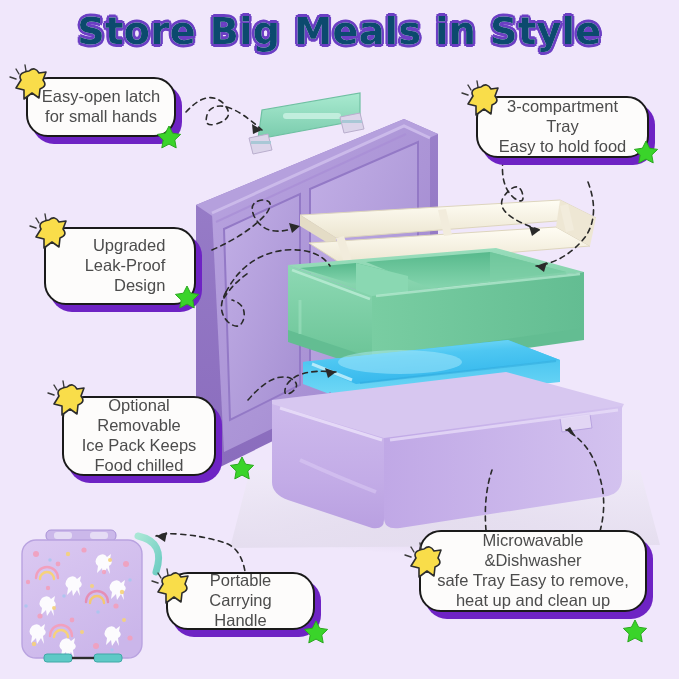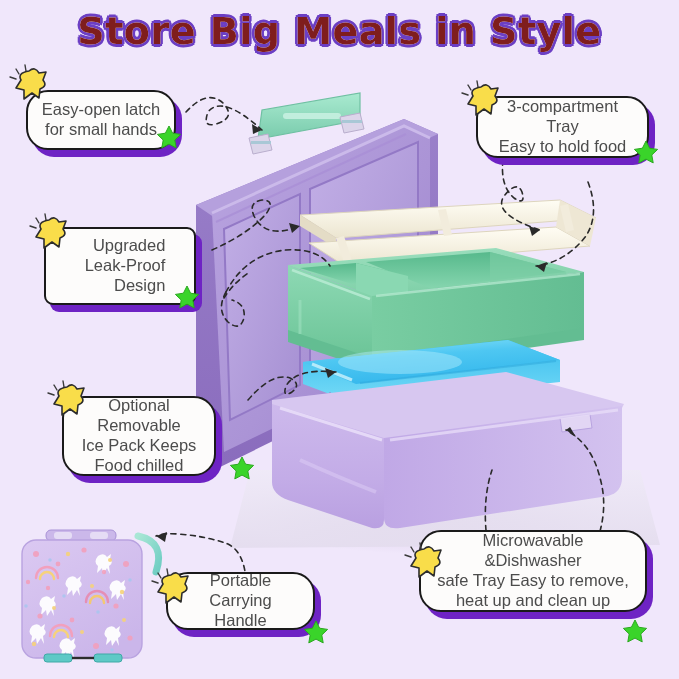--- a/index.html
+++ b/index.html
@@ -22,21 +22,21 @@
   .title {
     position: absolute;
     left: 0;
     top: 9px;
     width: 679px;
     text-align: center;
     font-family: "DejaVu Sans", sans-serif;
     font-size: 38px;
     font-weight: 700;
     letter-spacing: 0.5px;
-    color: #7f1d1d;
+    color: #0c4a6e;
     -webkit-text-stroke: 1.2px #ffffff;
     paint-order: stroke fill;
     text-shadow:
        0 0 0 #fff,
        2.6px 0 0 #6c3fc4, -2.6px 0 0 #6c3fc4,
        0 2.6px 0 #6c3fc4, 0 -2.6px 0 #6c3fc4,
        1.9px 1.9px 0 #6c3fc4, -1.9px 1.9px 0 #6c3fc4,
        1.9px -1.9px 0 #6c3fc4, -1.9px -1.9px 0 #6c3fc4;
     white-space: nowrap;
     user-select: none;
@@ -381,21 +381,21 @@
     <polygon class="arrowhead" points="336,372 325,368 328,378"></polygon>
 
     <path d="M585 566 Q612 520 600 478 Q592 444 566 430"></path>
     <polygon class="arrowhead" points="566,430 576,437 570,427"></polygon>
     <path d="M487 540 Q482 500 492 470"></path>
 
     <path d="M246 580 Q244 552 228 544 Q206 536 178 534 Q164 533 156 536"></path>
     <polygon class="arrowhead" points="156,536 167,532 165,542"></polygon>
   </svg>
 
-  <div class="callout" style="left:26px; top:90px; width:150px; height:60px;">
+  <div class="callout" style="left:26px; top:77px; width:150px; height:60px;">
     <span class="ctext">Easy-open latch
 for small hands</span>
   </div>
   <span class="star" style="left:6px; top:62px;">
     <svg width="46" height="46" viewBox="0 0 46 46">
       <g stroke="#3a3a3a" stroke-width="1.4" stroke-linecap="round">
         <path d="M10 7 L13 12"></path>
           <path d="M4 15 L10 17"></path>
           <path d="M19 3 L20 9"></path>
       </g>
@@ -421,21 +421,21 @@
       </g>
       <path d="M23 9 q6 -5 10 2 l7 -1 -3 8 q5 6 -3 9 l-1 9 -7 -5 -8 6 0 -9 -8 -2 5 -8 q-4 -7 8 -9z" fill="#f9dd4a" stroke="#2d2d2d" stroke-width="1.6" stroke-linejoin="round"></path>
     </svg>
   </span>
   <span class="star" style="left:632px; top:138px;">
     <svg width="28" height="28" viewBox="0 0 28 28">
       <path d="M14 3 l3.6 7.2 8 1.2 -5.8 5.6 1.4 7.9 -7.2 -3.8 -7.2 3.8 1.4 -7.9 -5.8 -5.6 8 -1.2z" fill="#3ad42a" stroke="#2aa81e" stroke-width="1"></path>
     </svg>
   </span>
 
-  <div class="callout align-right" style="left:44px; top:227px; width:152px; height:78px; padding-right:2px;border-radius:9px;">
+  <div class="callout align-right" style="left:44px; top:227px; width:152px; height:78px; padding-right:2px;">
     <span class="ctext">Upgraded
 Leak-Proof
 Design</span>
   </div>
   <span class="star" style="left:26px; top:211px;">
     <svg width="46" height="46" viewBox="0 0 46 46">
       <g stroke="#3a3a3a" stroke-width="1.4" stroke-linecap="round">
         <path d="M10 7 L13 12"></path>
           <path d="M4 15 L10 17"></path>
           <path d="M19 3 L20 9"></path>

